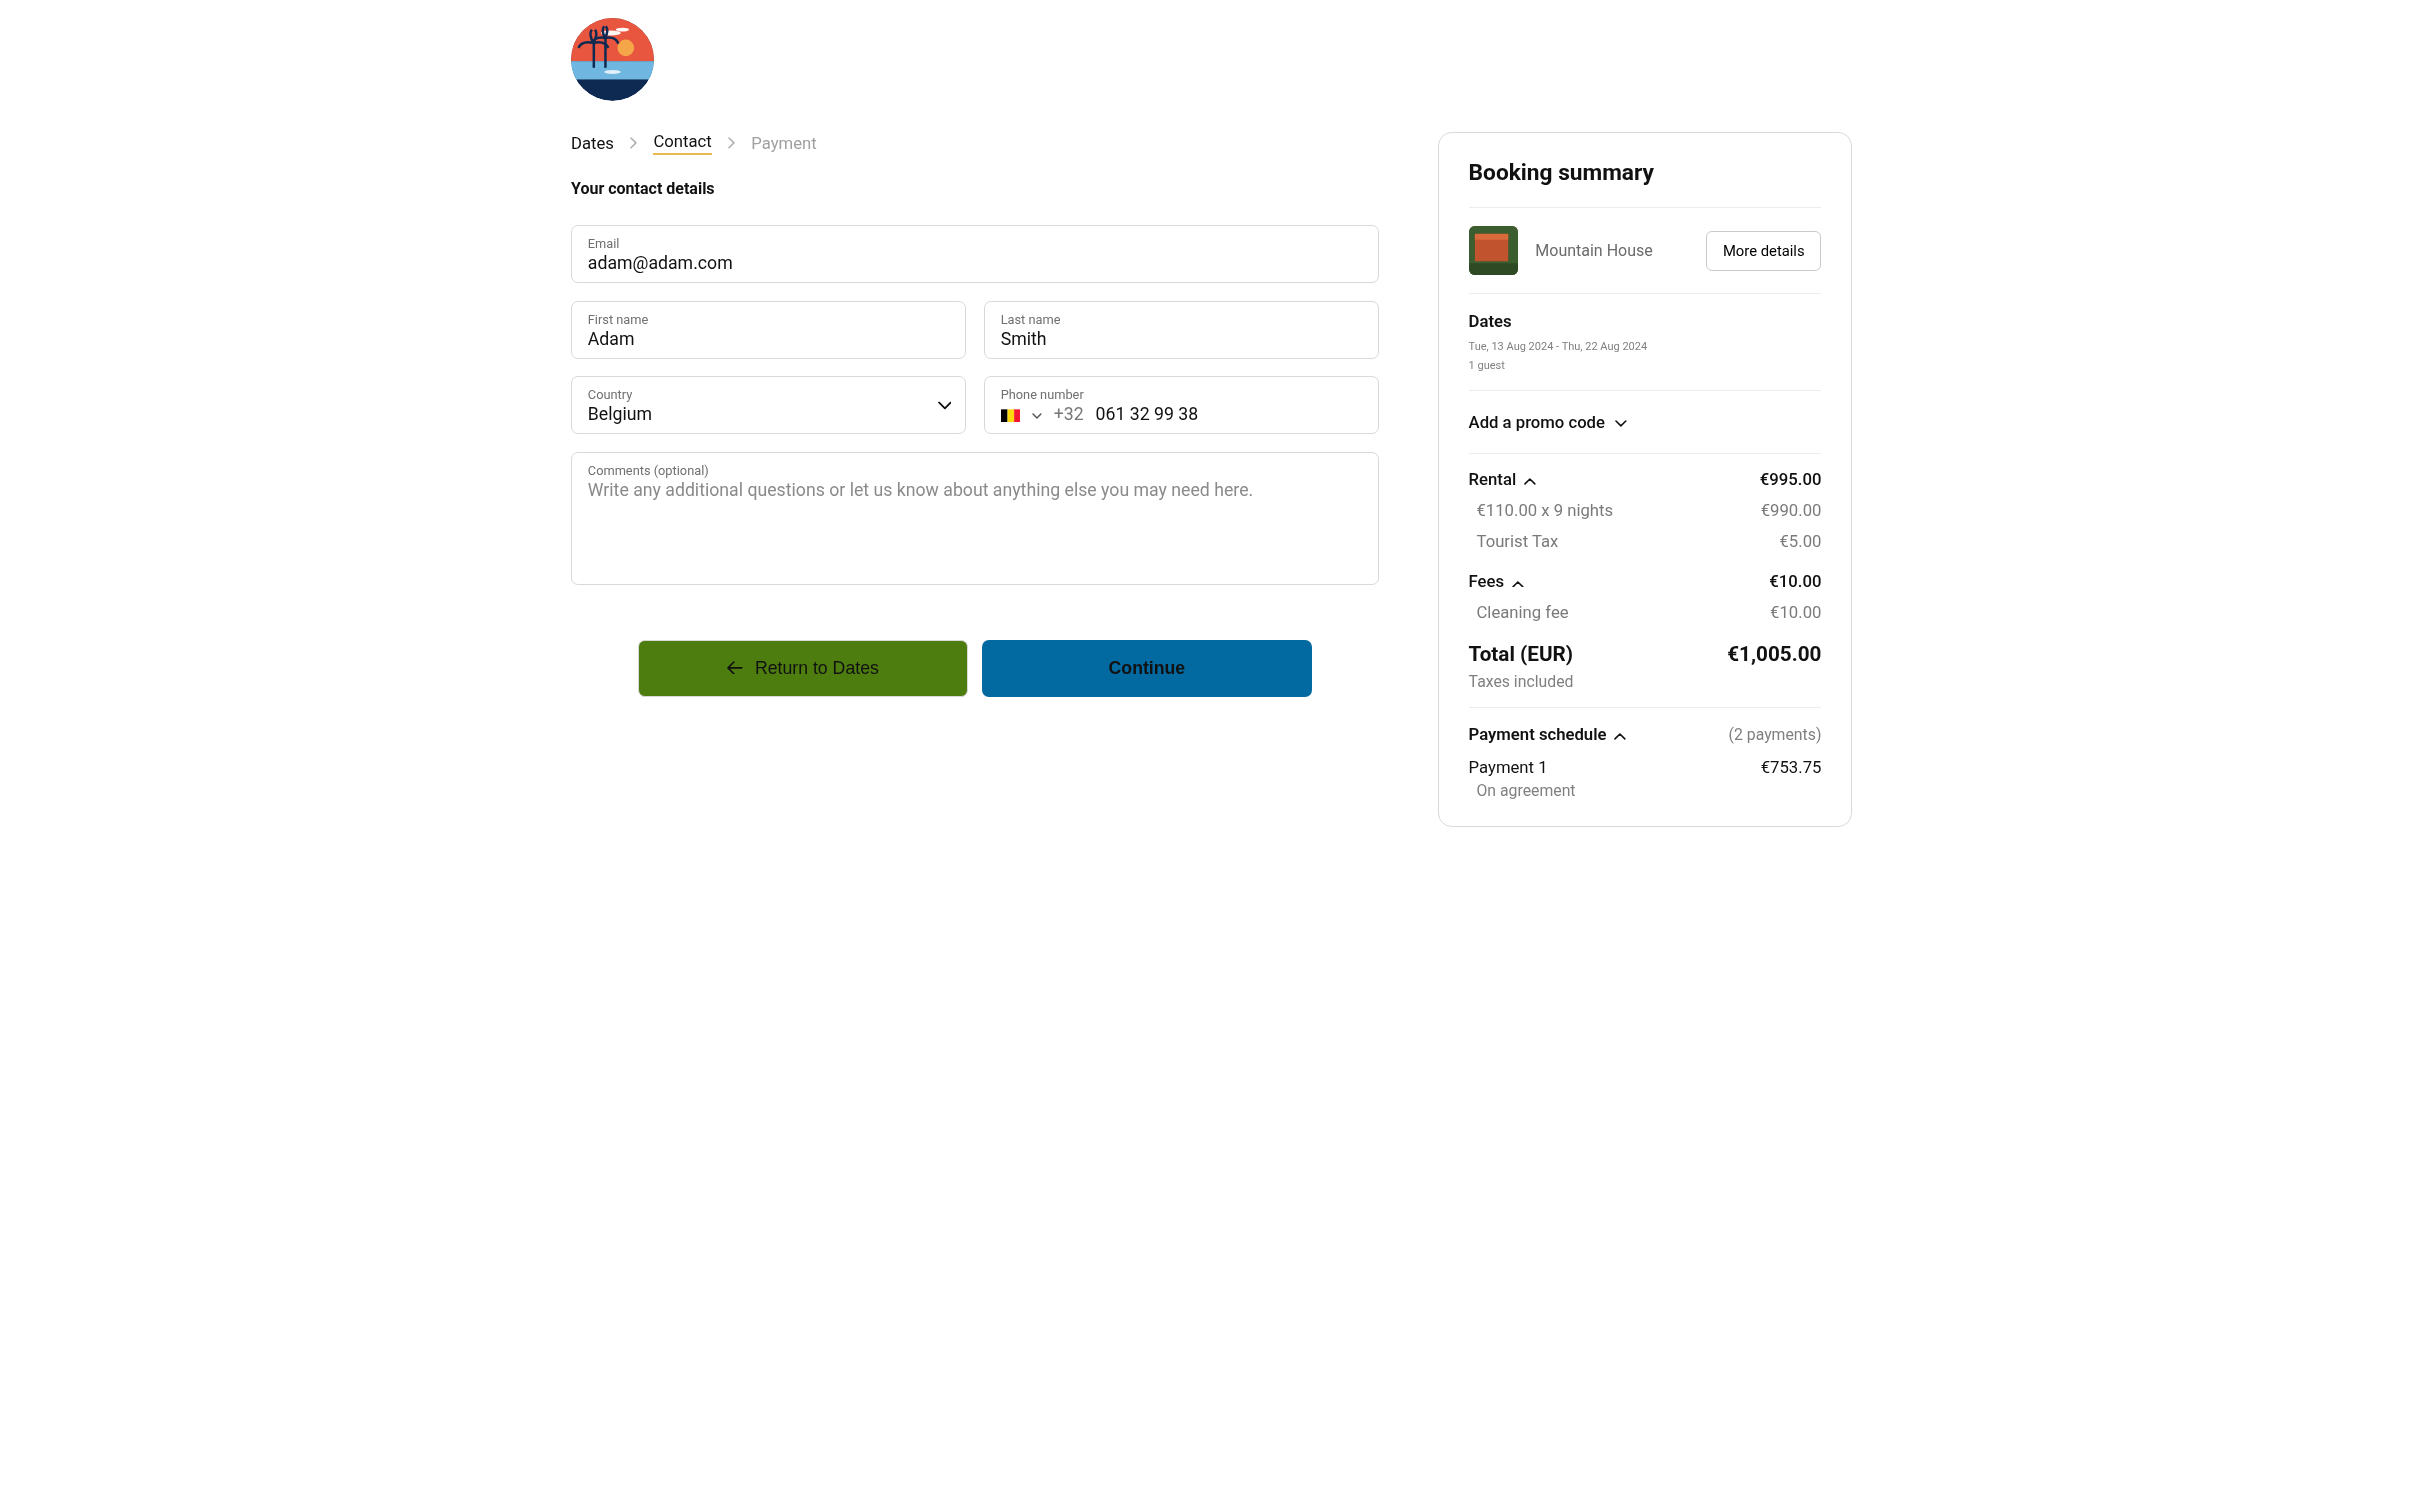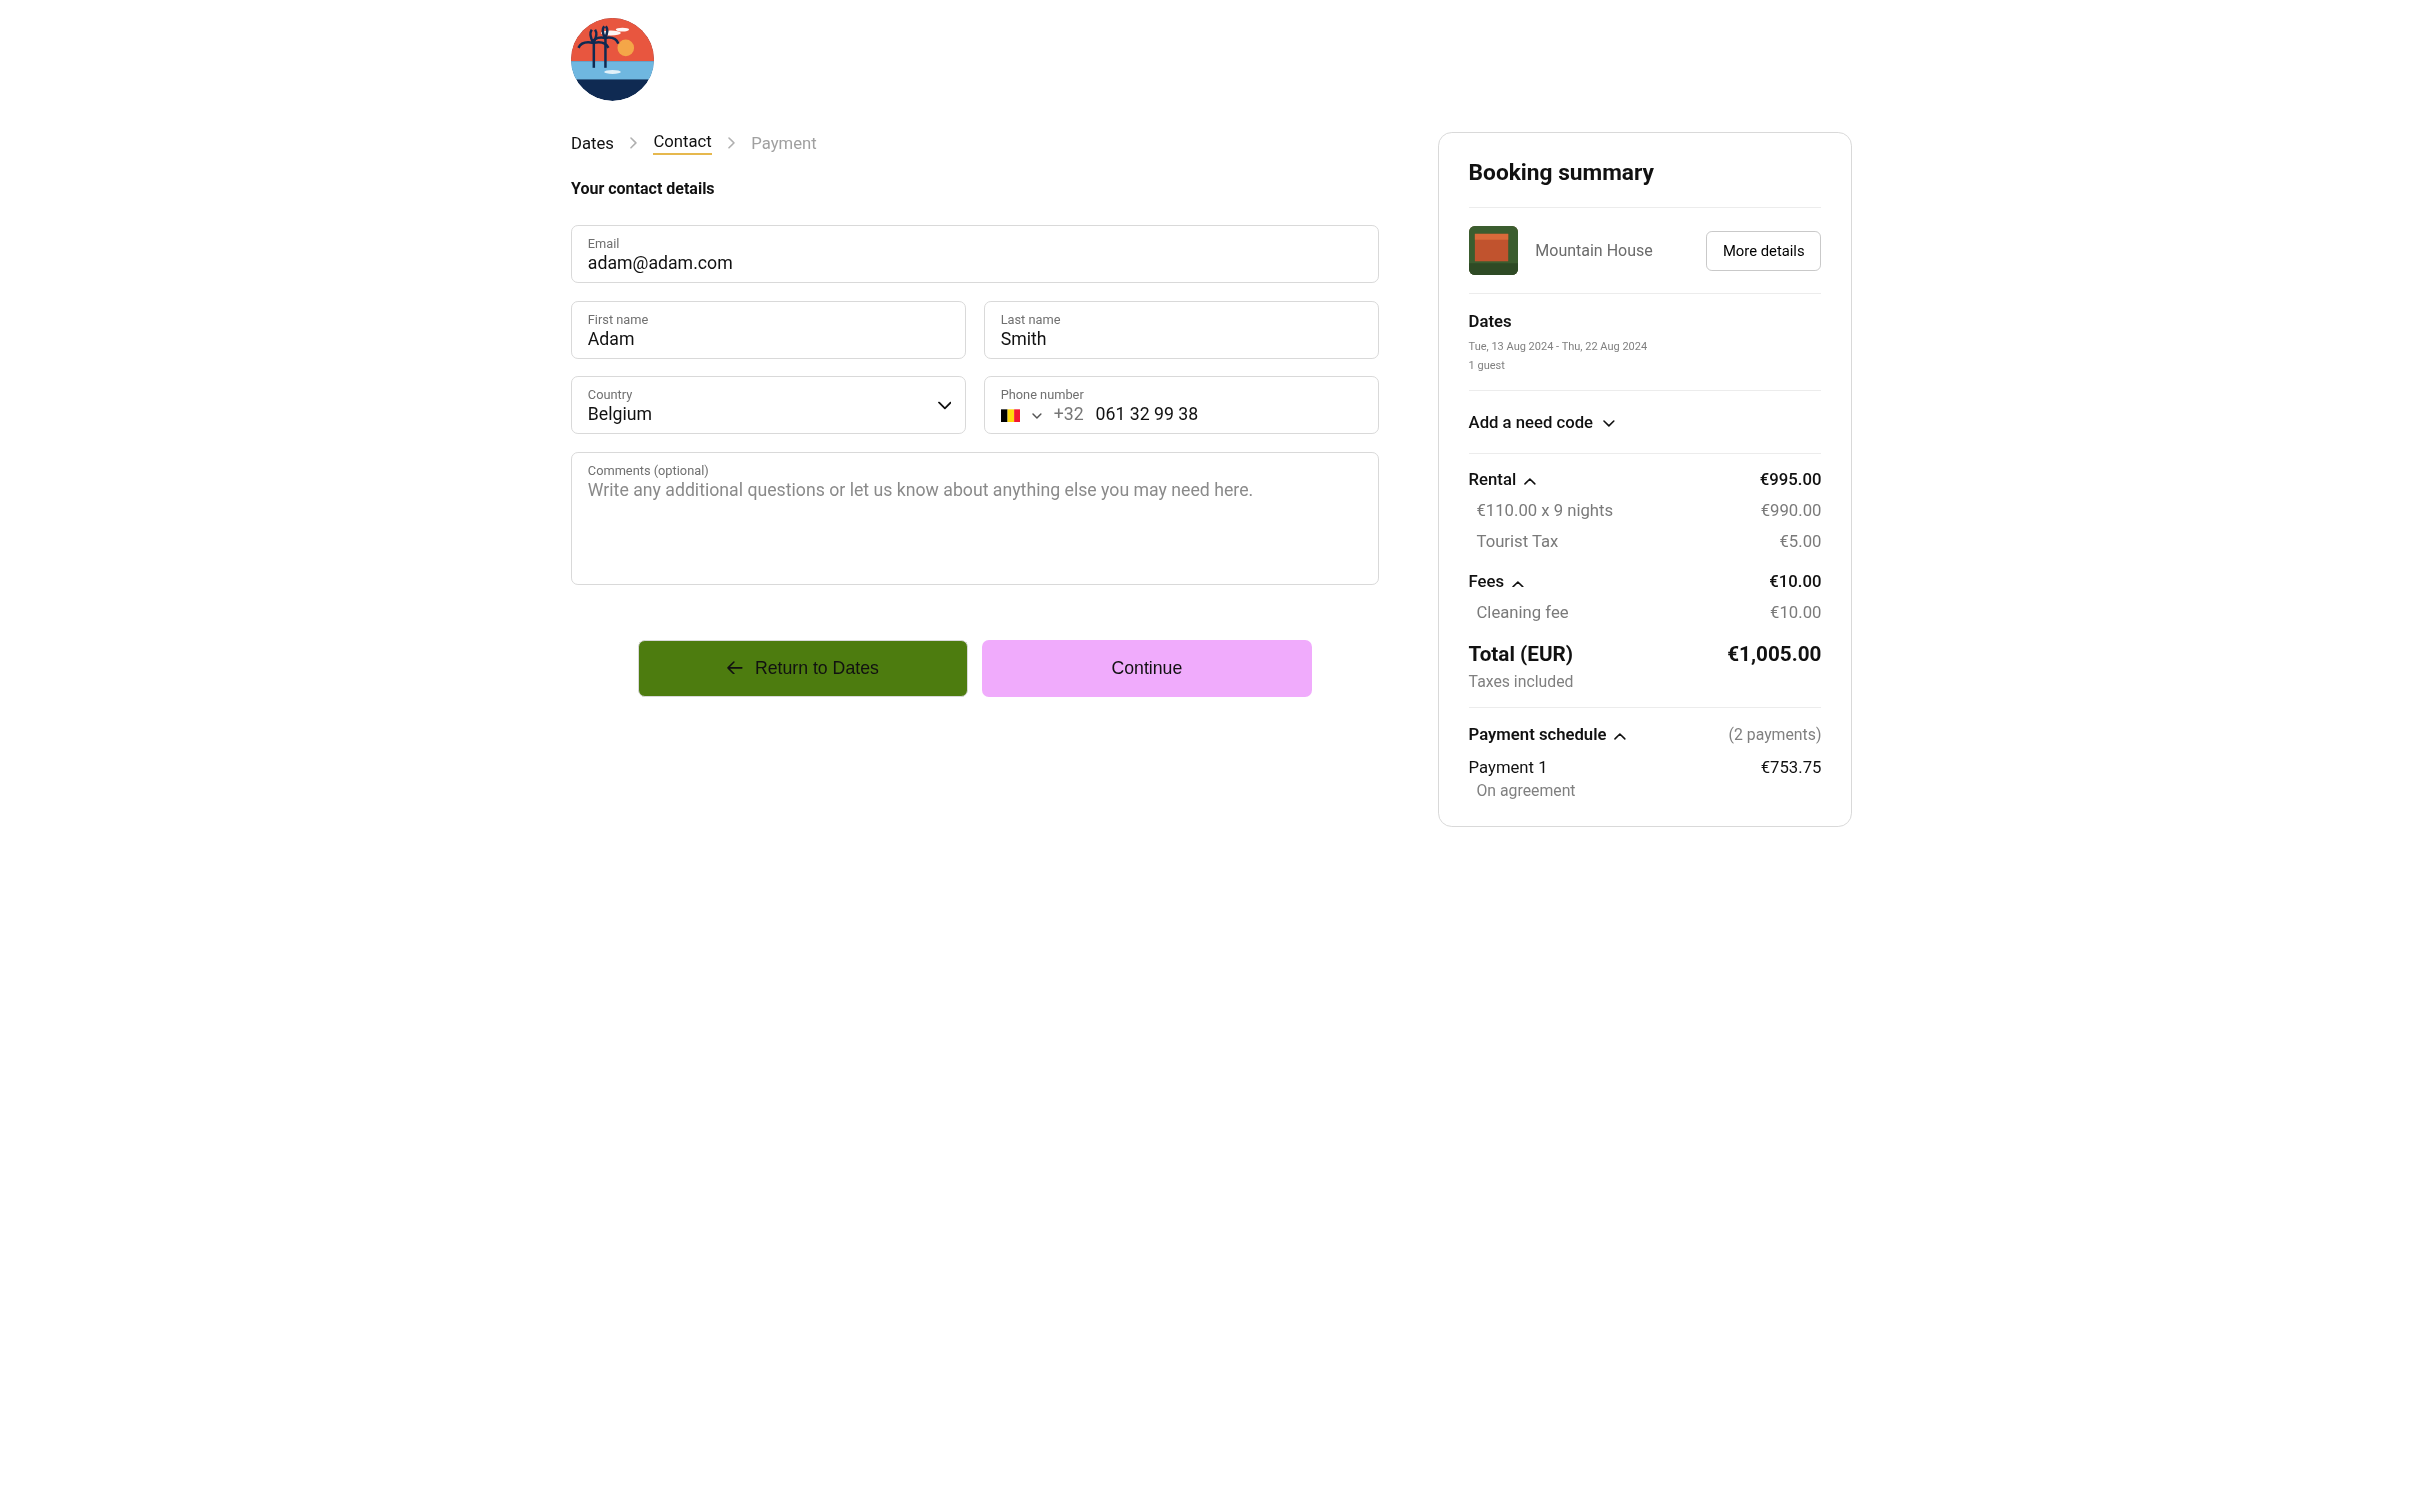--- a/index.html
+++ b/index.html
@@ -80,21 +80,21 @@
     flex: 0 0 330px;
     height: 57px;
     border-radius: 6.9px;
     font-size: 17.7px;
     font-weight: 500;
     display:flex; align-items:center; justify-content:center; gap:11.8px;
     cursor:pointer;
     border:1px solid transparent;
   }
   .btn-secondary { background:#4d7c0f; border-color:#d9d9d9; color:#111;align-items:center; }
-  .btn-primary { background:#f0abfc; color:#111; font-weight:400;align-items:center; }
+  .btn-primary { background:#0369a1; color:#111; font-weight:700;align-items:center; }
 
   
   .summary {
     border:1px solid #d9d9d9;
     border-radius:13.8px;
     padding:25.6px 29.6px;
   }
   .summary h2 { font-size:22.7px; font-weight:700; margin-bottom:21.7px; }
   .divider { border:none; border-top:1px solid #ececec; margin:0; }
 
@@ -266,21 +266,21 @@
       <hr class="divider">
 
       <div class="block">
         <div class="block-title">Dates</div>
         <div class="muted">Tue, 13 Aug 2024 - Thu, 22 Aug 2024</div>
         <div class="muted">1 guest</div>
       </div>
       <hr class="divider">
 
       <div class="promo-row">
-        <span>Add a need code</span>
+        <span>Add a promo code</span>
         <span class="chev">
           <svg width="11.8" height="7.9" viewBox="0 0 12 8">
               <path d="M1 1l5 5 5-5" stroke="#111" stroke-width="1.6" fill="none" stroke-linecap="round" stroke-linejoin="round"></path>
             </svg>
         </span>
       </div>
       <hr class="divider">
 
       <div class="line section-head">
         <span class="left">

